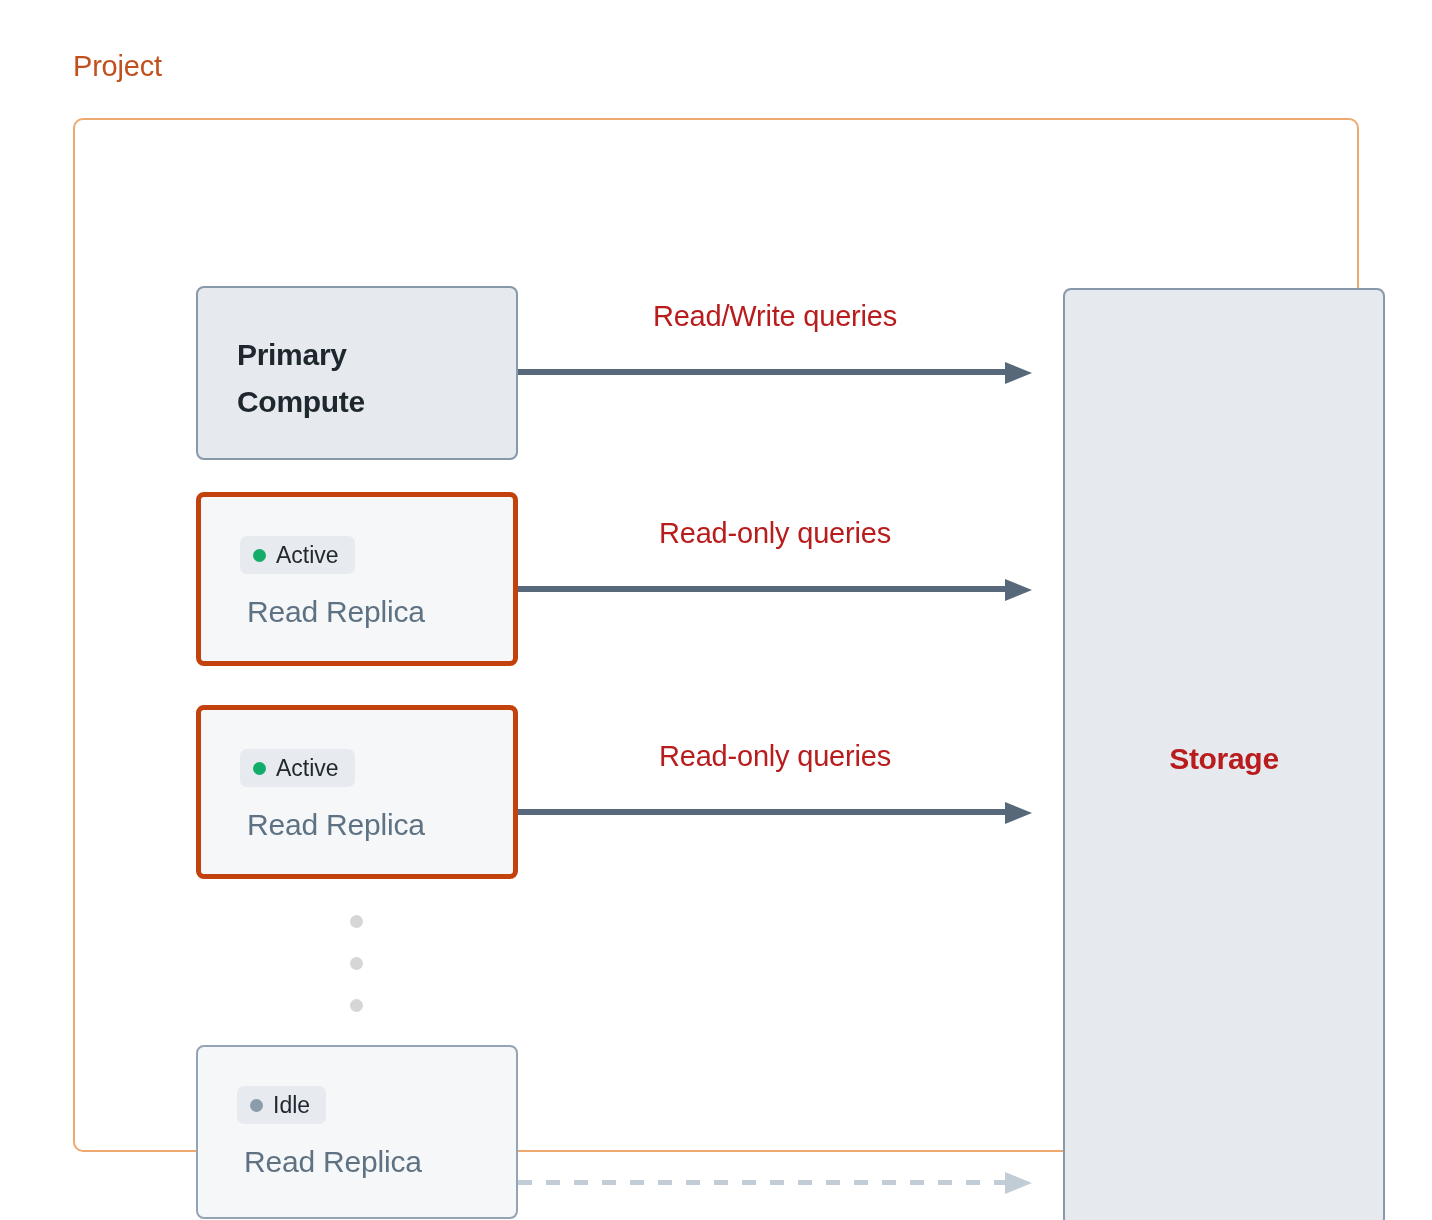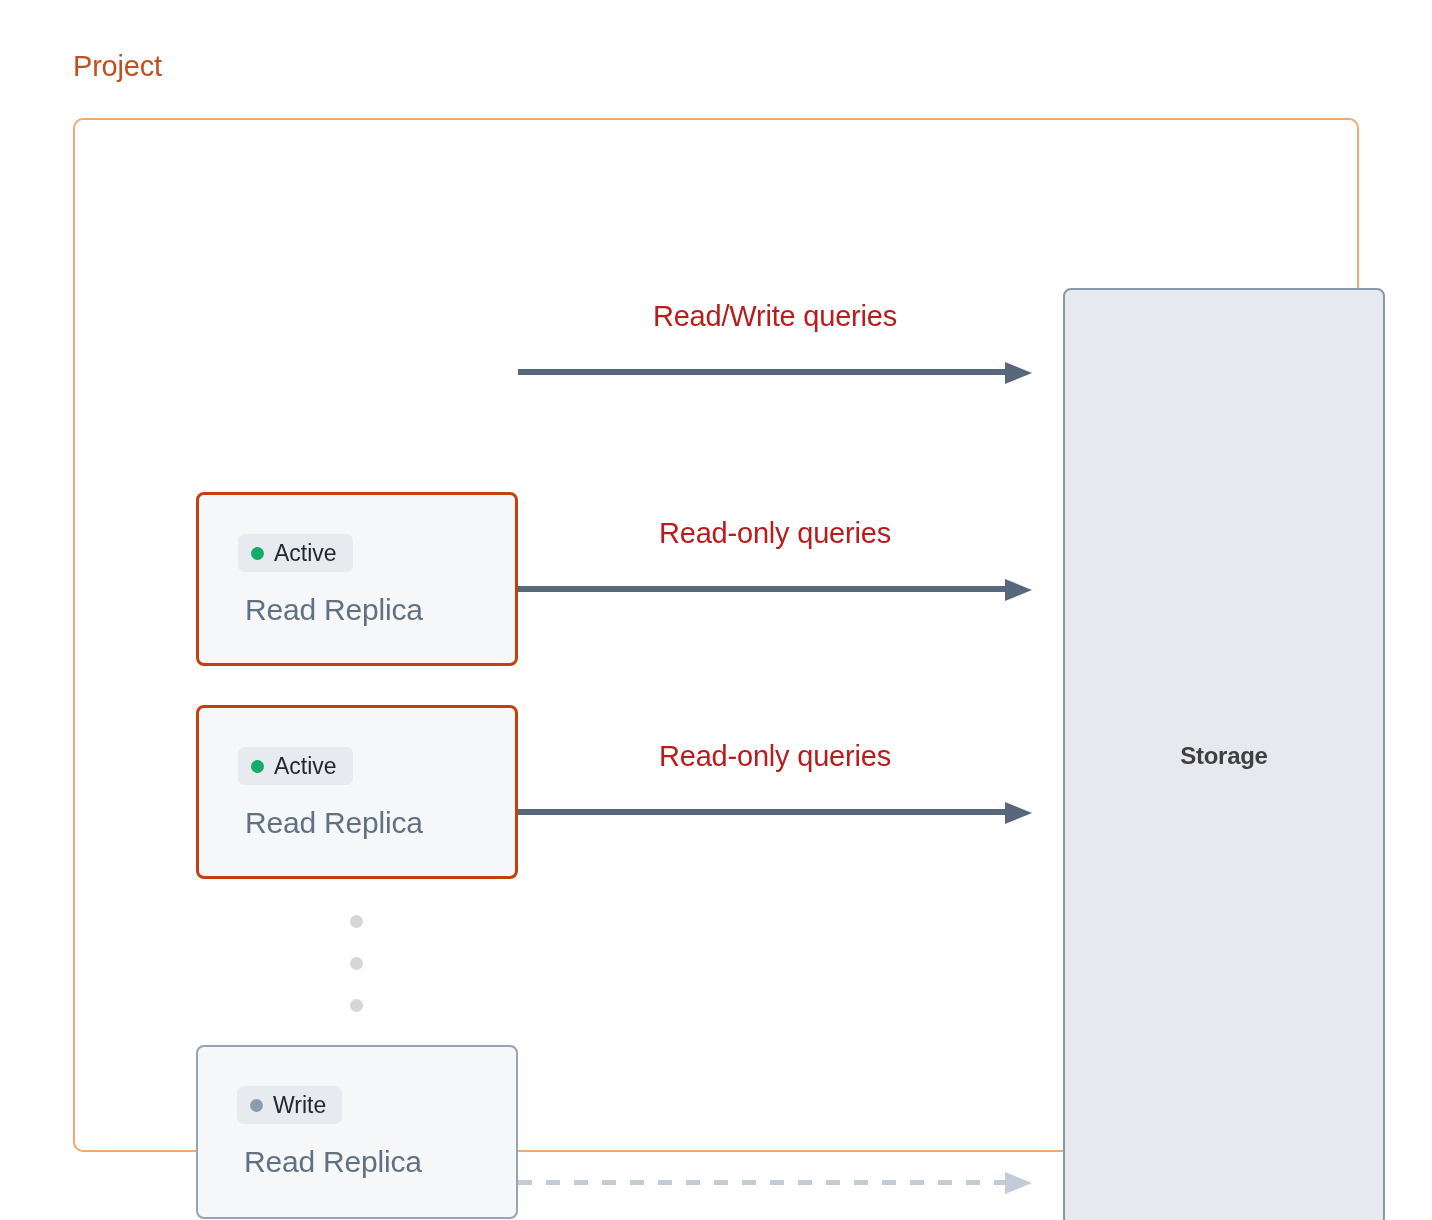--- a/index.html
+++ b/index.html
@@ -61,21 +61,21 @@
     line-height: 1.55;
     letter-spacing: -0.3px;
   }
 
   .box-replica {
     left: 121px;
     width: 322px;
     height: 174px;
     background: #f6f7f9;
   }
-  .box-replica.active { border: 3px solid #c2410c; padding-left: 26px; }
+  .box-replica.active { border: 5px solid #c2410c; padding-left: 26px; }
   .box-replica.idle { border: 2px solid #94a4b4; }
 
   .replica-1 { top: 372px; }
   .replica-2 { top: 585px; }
   .replica-3 { top: 925px; }
 
   .status-badge {
     position: absolute;
     left: 39px;
     top: 39px;
@@ -119,23 +119,23 @@
     height: 938px;
     background: #e6eaef;
     border: 2px solid #8698aa;
   }
   .storage-title {
     position: absolute;
     left: 0;
     right: 0;
     top: 452px;
     text-align: center;
-    font-size: 24px;
+    font-size: 30px;
     font-weight: bold;
-    color: #404040;
+    color: #b91c1c;
     letter-spacing: -0.3px;
   }
 
   
   .arrow-group { position: absolute; left: 443px; width: 514px; }
   .arrow-1 { top: 180px; }
   .arrow-2 { top: 397px; }
   .arrow-3 { top: 620px; }
   .arrow-4 { top: 990px; }
 
@@ -199,20 +199,26 @@
     margin-bottom: 29px;
   }
 </style>
 </head>
 <body>
 
 <div id="page-title">Project</div>
 
 <div id="project-container">
 
+  <div class="node-box box-primary">
+    <div class="box-title">
+      <div>Primary</div>
+      <div>Compute</div>
+    </div>
+  </div>
 
   <div class="node-box box-replica active replica-1">
     <div class="status-badge">
       <span class="status-dot dot-active"></span>
       <span class="status-text">Active</span>
     </div>
     <div class="replica-name">Read Replica</div>
   </div>
 
   <div class="node-box box-replica active replica-2">
@@ -225,21 +231,21 @@
 
   <div class="dots-group">
     <div class="ellipsis-dot"></div>
     <div class="ellipsis-dot"></div>
     <div class="ellipsis-dot"></div>
   </div>
 
   <div class="node-box box-replica idle replica-3">
     <div class="status-badge">
       <span class="status-dot dot-idle"></span>
-      <span class="status-text">Write</span>
+      <span class="status-text">Idle</span>
     </div>
     <div class="replica-name">Read Replica</div>
   </div>
 
   <div class="node-box box-storage">
     <div class="storage-title">Storage</div>
   </div>
 
   <div class="arrow-group arrow-1">
     <div class="arrow-label">Read/Write queries</div>

